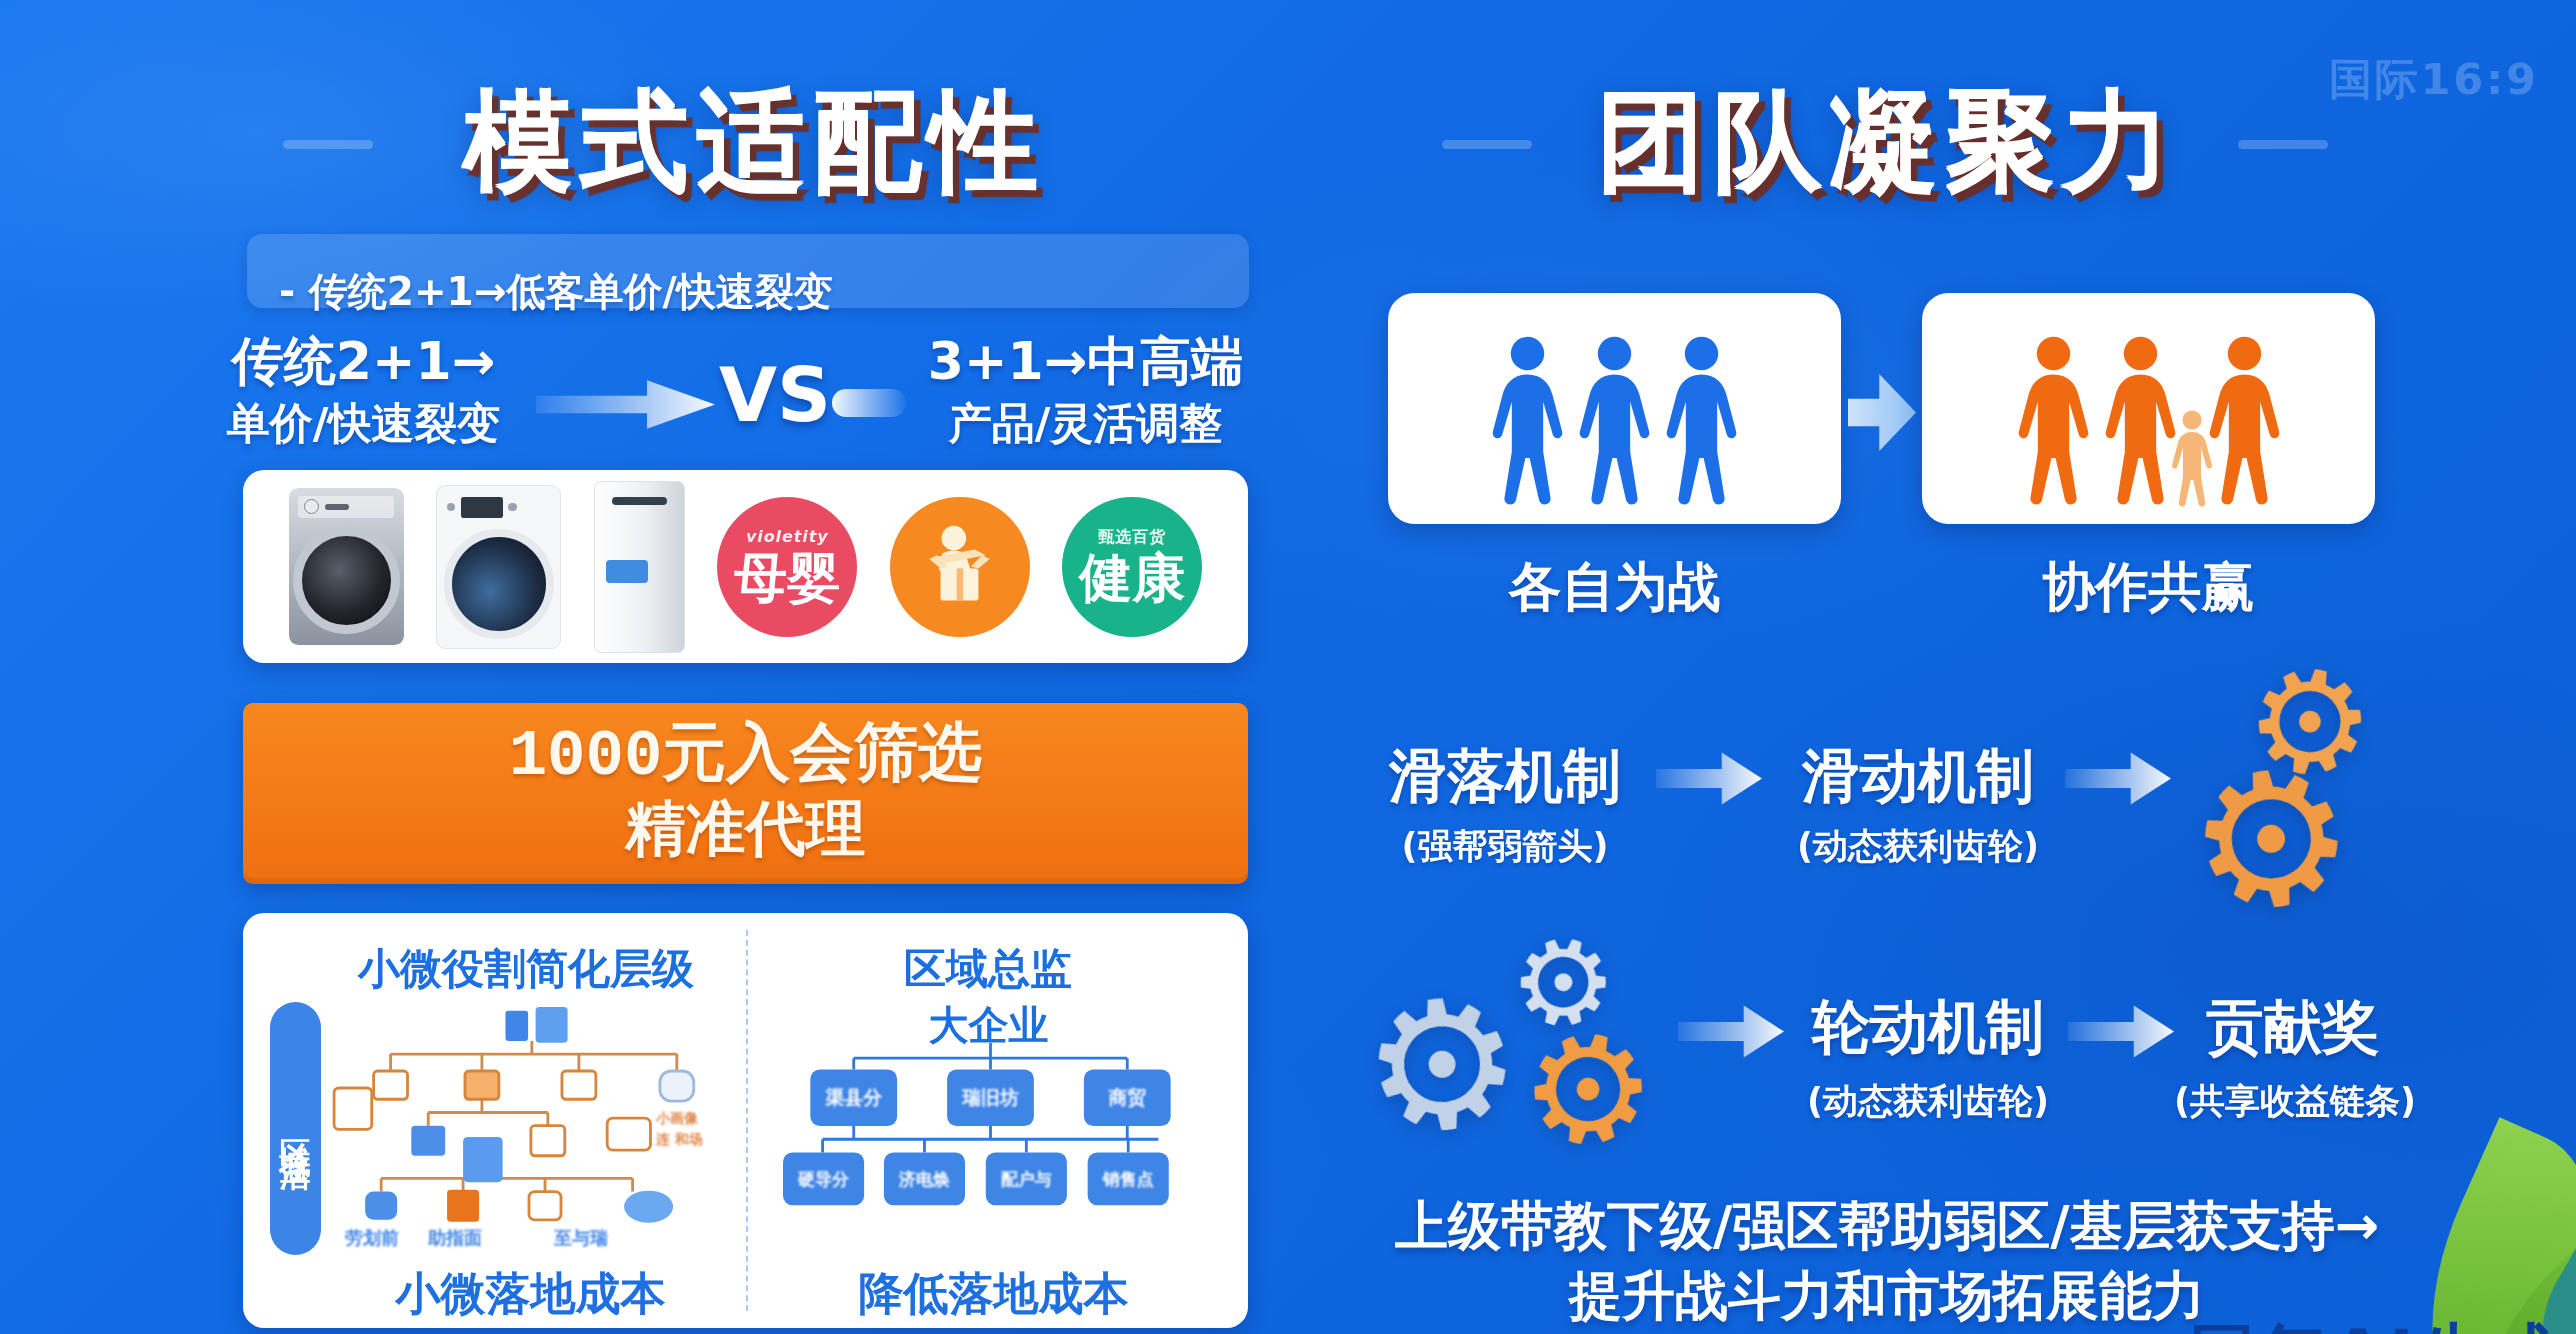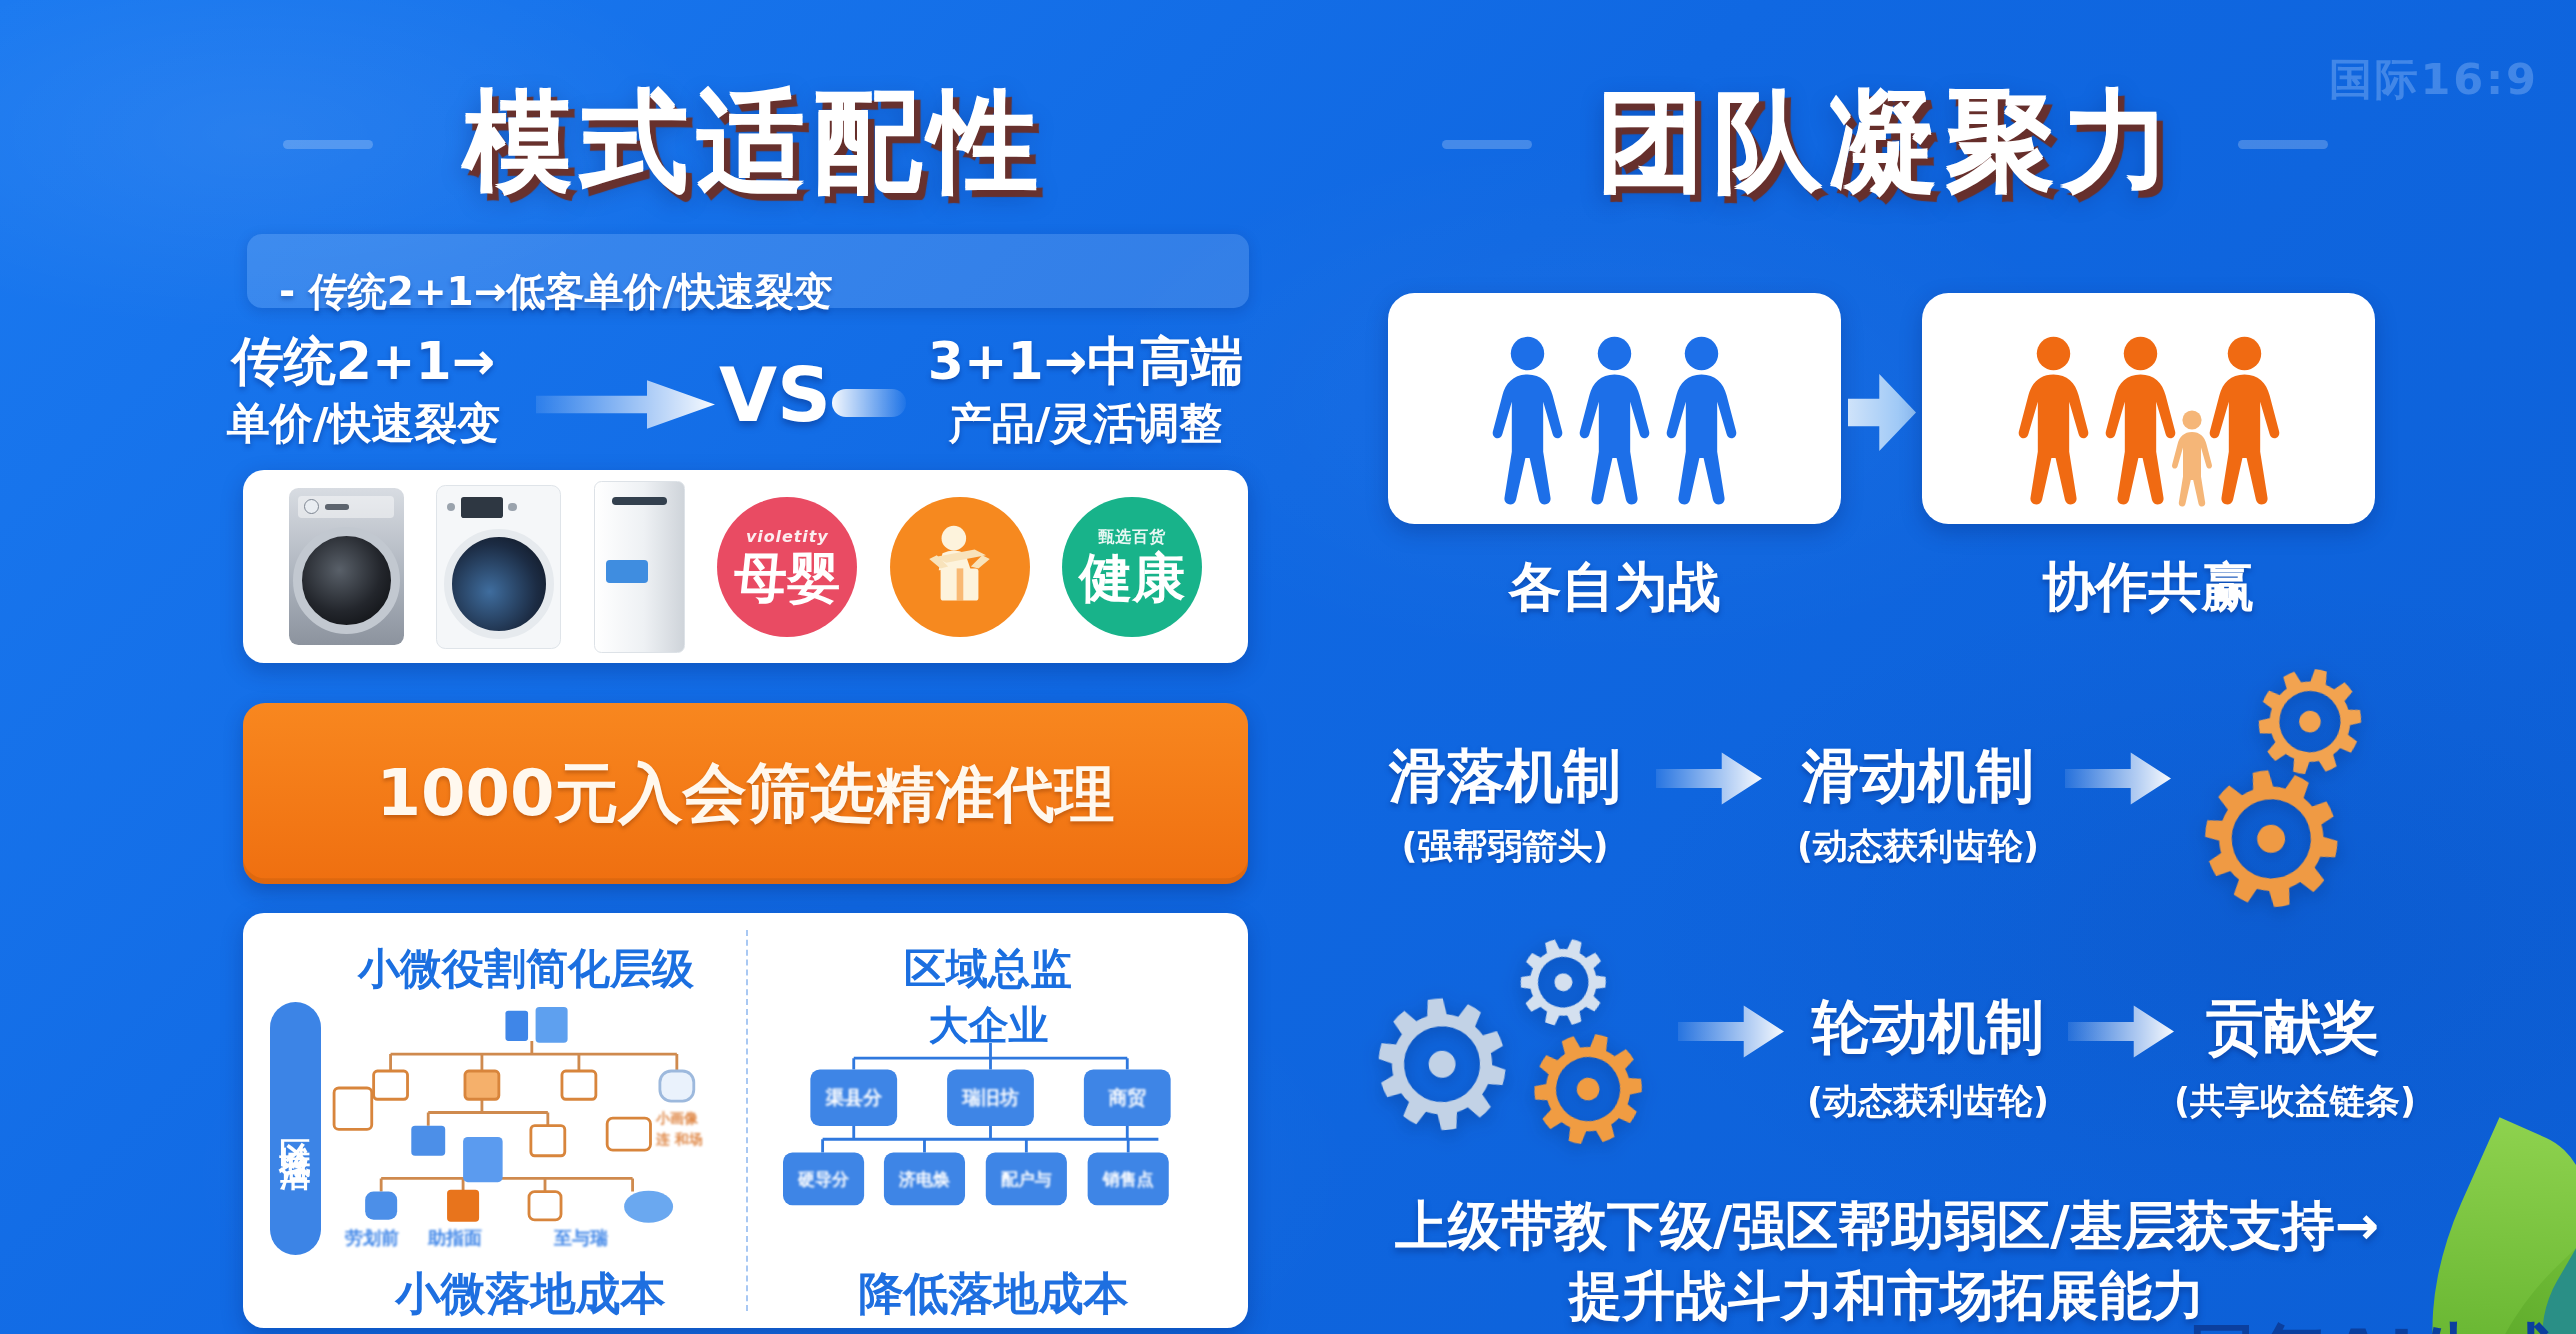--- a/index.html
+++ b/index.html
@@ -63,25 +63,25 @@
     background:radial-gradient(circle at 40% 58%,#3f6d9e 0%,#1c2c44 60%,#121a28 85%);}
   .purifier{width:89px;height:170px;border-radius:7.5px;flex:0 0 auto;position:relative;
     background:linear-gradient(90deg,#ffffff 0%,#eef1f4 55%,#cfd4da 100%);border:0.9px solid #dde2e7;}
   .purifier .vent{width:55px;height:8.5px;background:#33404e;border-radius:3.8px;margin:15px auto 0;}
   .purifier .tag{width:42px;height:22.6px;background:#3f8de0;border-radius:3.8px;margin:55px 0 0 11.3px;}
   .cat-circle{width:140px;height:140px;border-radius:50%;flex:0 0 auto;display:flex;flex-direction:column;
     align-items:center;justify-content:center;color:#fff;}
   .cat-tiny{font-size:16px;font-weight:600;opacity:.9;letter-spacing:0.9px;filter:blur(0.5px);height:22.6px;}
   .cat-big{font-size:53px;font-weight:800;line-height:57px;}
   
-  .offer{left:243px;top:703px;width:1005px;height:181px;border-radius:22px;
+  .offer{left:243px;top:703px;width:1005px;height:181px;border-radius:10px;
     background:linear-gradient(180deg,#f8871f,#ef6f10);
     box-shadow:0 7.5px 19px rgba(0,30,100,.3), inset 0 -5.7px 0 rgba(0,0,0,.07);
-    display:flex;flex-direction:row;align-items:center;justify-content:center;color:#fff8ee;
-    text-shadow:0 2.8px 3.8px rgba(120,45,0,.35);}
+    display:flex;flex-direction:column;align-items:center;justify-content:center;color:#fff8ee;
+    text-shadow:0 2.8px 3.8px rgba(120,45,0,.35);font-family:Liberation Mono, monospace;}
   .offer .l1{font-size:64px;font-weight:900;line-height:79px;}
   .offer .l2{font-size:60px;font-weight:900;line-height:72px;}
   
   .struct{left:243px;top:913px;width:1005px;height:415px;overflow:hidden;}
   .st-title{font-size:42px;font-weight:800;color:#1b6fe0;white-space:nowrap;}
   .st-divider{left:503px;top:17px;height:381px;border-left:2.8px dashed rgba(27,111,224,.38);}
   .side-pill{left:27px;top:89px;width:51px;height:253px;background:#3c84e6;border-radius:25.5px;
     display:flex;align-items:center;justify-content:center;
     writing-mode:vertical-rl;text-orientation:upright;color:#fff;font-size:31px;font-weight:800;
     letter-spacing:6.6px;filter:blur(0.6px);}

